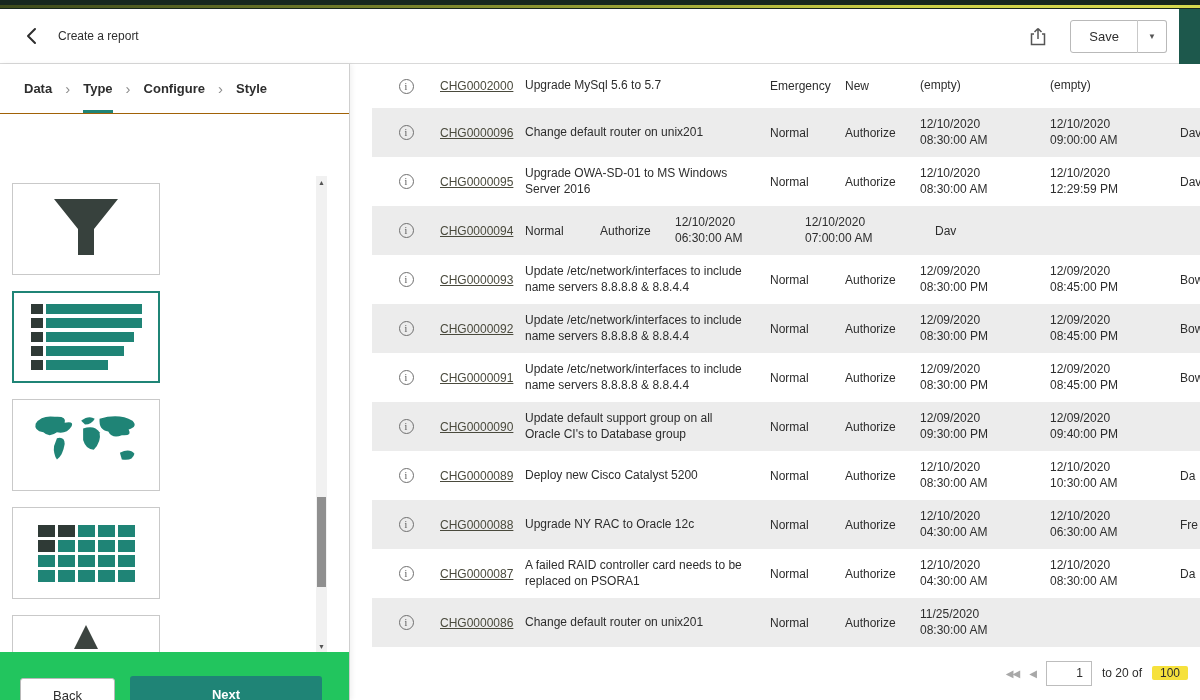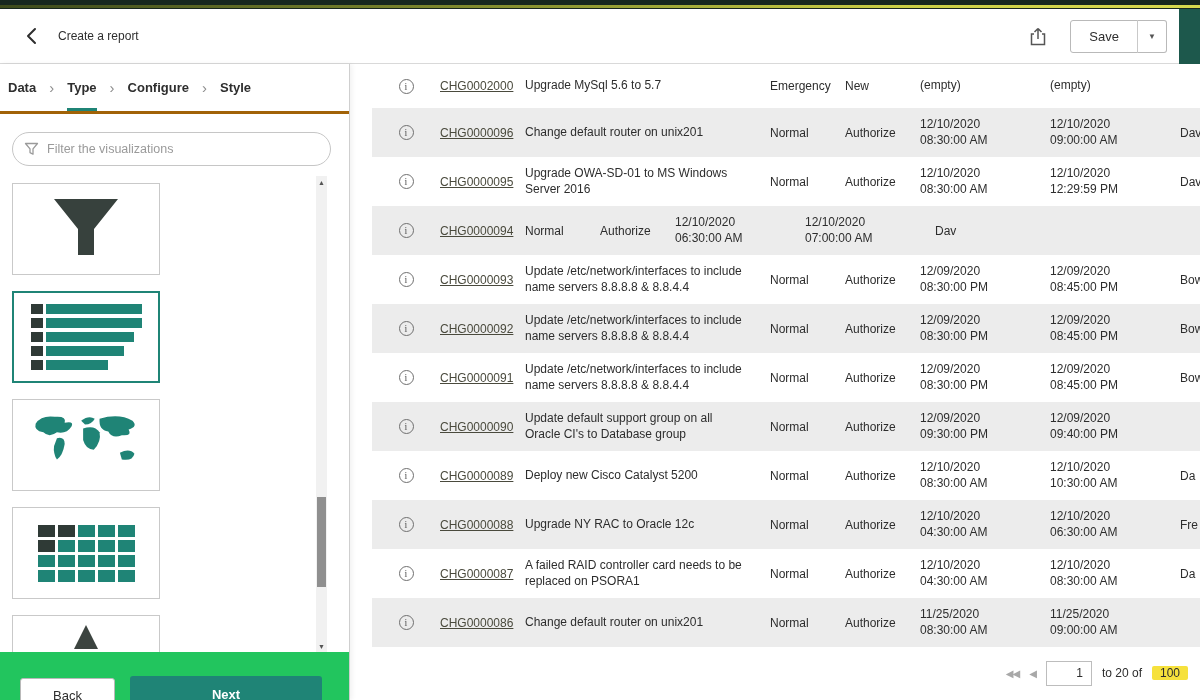--- a/index.html
+++ b/index.html
@@ -24,22 +24,22 @@
   .save-main{ padding:8px 18px; border:1px solid #b9b9b9; border-radius:3px 0 0 3px;
     font-size:13px; background:#fff; color:#2e2e2e; cursor:pointer; }
   .save-caret{ width:30px; border:1px solid #b9b9b9; border-left:1px solid #c9c9c9; margin-left:-1px;
     border-radius:0 3px 3px 0; display:flex; align-items:center; justify-content:center;
     font-size:8px; color:#555; background:#fff; cursor:pointer; }
   .corner-block{ width:21px; height:55px; background:#1d584c; }
 
   
   .left-panel{ position:absolute; left:0; top:64px; width:350px; height:636px; background:#fff;
     border-right:1px solid #cfcfcf; box-shadow:2px 0 5px rgba(0,0,0,.06); z-index:2; }
-  .steps-bar{ height:50px; border-bottom:3px solid #a16207; display:flex; align-items:center;
-    padding-left:8px; gap:13px; font-size:13px; font-weight:700; color:#2e2e2e; }
+  .steps-bar{ height:50px; border-bottom:1px solid #a16207; display:flex; align-items:center;
+    padding-left:24px; gap:13px; font-size:13px; font-weight:700; color:#2e2e2e; }
   .step{ height:100%; display:flex; align-items:center; border-bottom:3px solid transparent;
     padding-top:3px; cursor:pointer; }
   .step.active{ border-bottom-color:#1f8476; }
   .crumb-sep{ color:#8d8d8d; font-size:15px; font-weight:400; }
 
   .filter-wrap{ position:absolute; left:12px; right:18px; top:68px; height:34px; }
   .filter-input{ width:100%; height:100%; border:1px solid #c6c6c6; border-radius:17px;
     padding:0 12px 0 34px; font-size:12.5px; color:#444; outline:none; background:#fff; }
   .filter-input::placeholder{ color:#9a9a9a; }
   .funnel-icon{ position:absolute; left:12px; top:10px; }
@@ -136,28 +136,20 @@
     <div class="steps-bar">
       <span class="step">Data</span>
       <span class="crumb-sep">›</span>
       <span class="step active">Type</span>
       <span class="crumb-sep">›</span>
       <span class="step">Configure</span>
       <span class="crumb-sep">›</span>
       <span class="step">Style</span>
     </div>
 
-    <div class="filter-wrap">
-      <input class="filter-input" type="text" placeholder="Filter the visualizations" style="">
-      <span class="funnel-icon">
-        <svg width="15" height="14" viewBox="0 0 15 14">
-            <path d="M1.5 1.5 H13.5 L9 6.8 V12.2 L6 10.6 V6.8 Z" fill="none" stroke="#9a9a9a" stroke-width="1.3" stroke-linejoin="round"></path>
-          </svg>
-      </span>
-    </div>
 
     <div class="viz-list">
 
       <div class="viz-card">
         <span>
           <svg width="76" height="64" viewBox="0 0 76 64">
             <path d="M6 4 H70 L46 34 V60 H30 V34 Z" fill="#37413d"></path>
           </svg>
         </span>
       </div>
@@ -386,21 +378,20 @@
     </div>
       <div class="trow alt">
       <div class="c c-info">
           <span class="info-icon">i</span>
         </div>
       <div class="c c-num"><a class="chg-link">CHG0000086</a></div>
       <div class="c c-desc">Change default router on unix201</div>
       <div class="c c-pri">Normal</div>
       <div class="c c-state">Authorize</div>
       <div class="c c-date">11/25/2020 08:30:00 AM</div>
-      <div class="c c-date">11/25/2020 09:00:00 AM</div>
       <div class="c c-assigned"></div>
     </div>
     </div>
 
   <div class="pagination">
     <span class="page-nav">◀◀</span>
     <span class="page-nav">◀</span>
     <input class="page-input" type="text" value="1" style="">
     <span>to 20 of</span>
     <span class="total-highlight">100</span>

